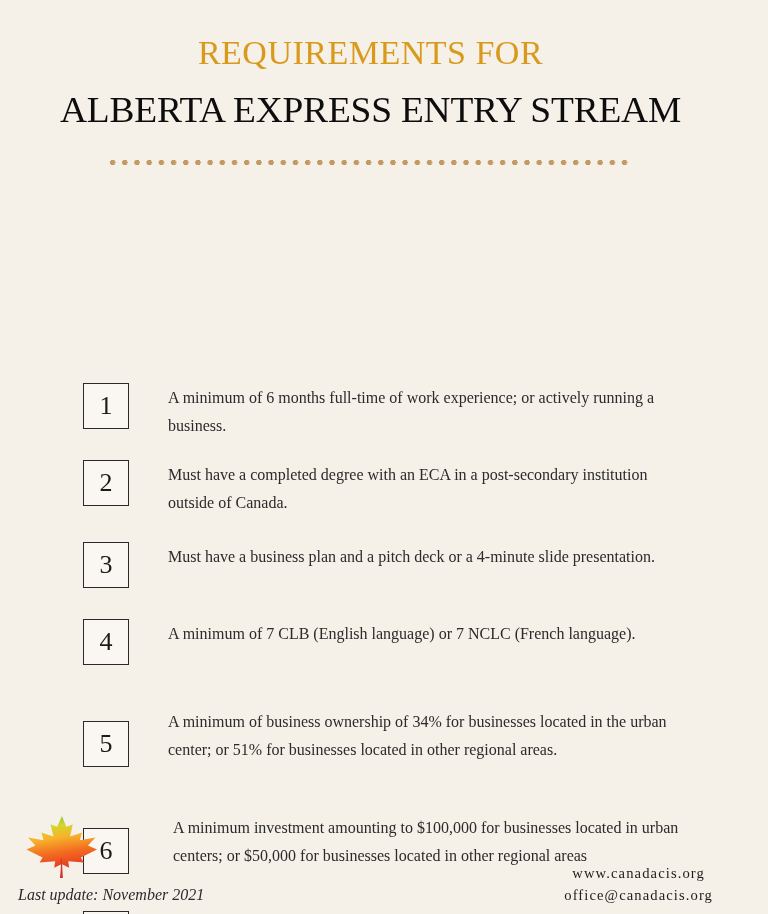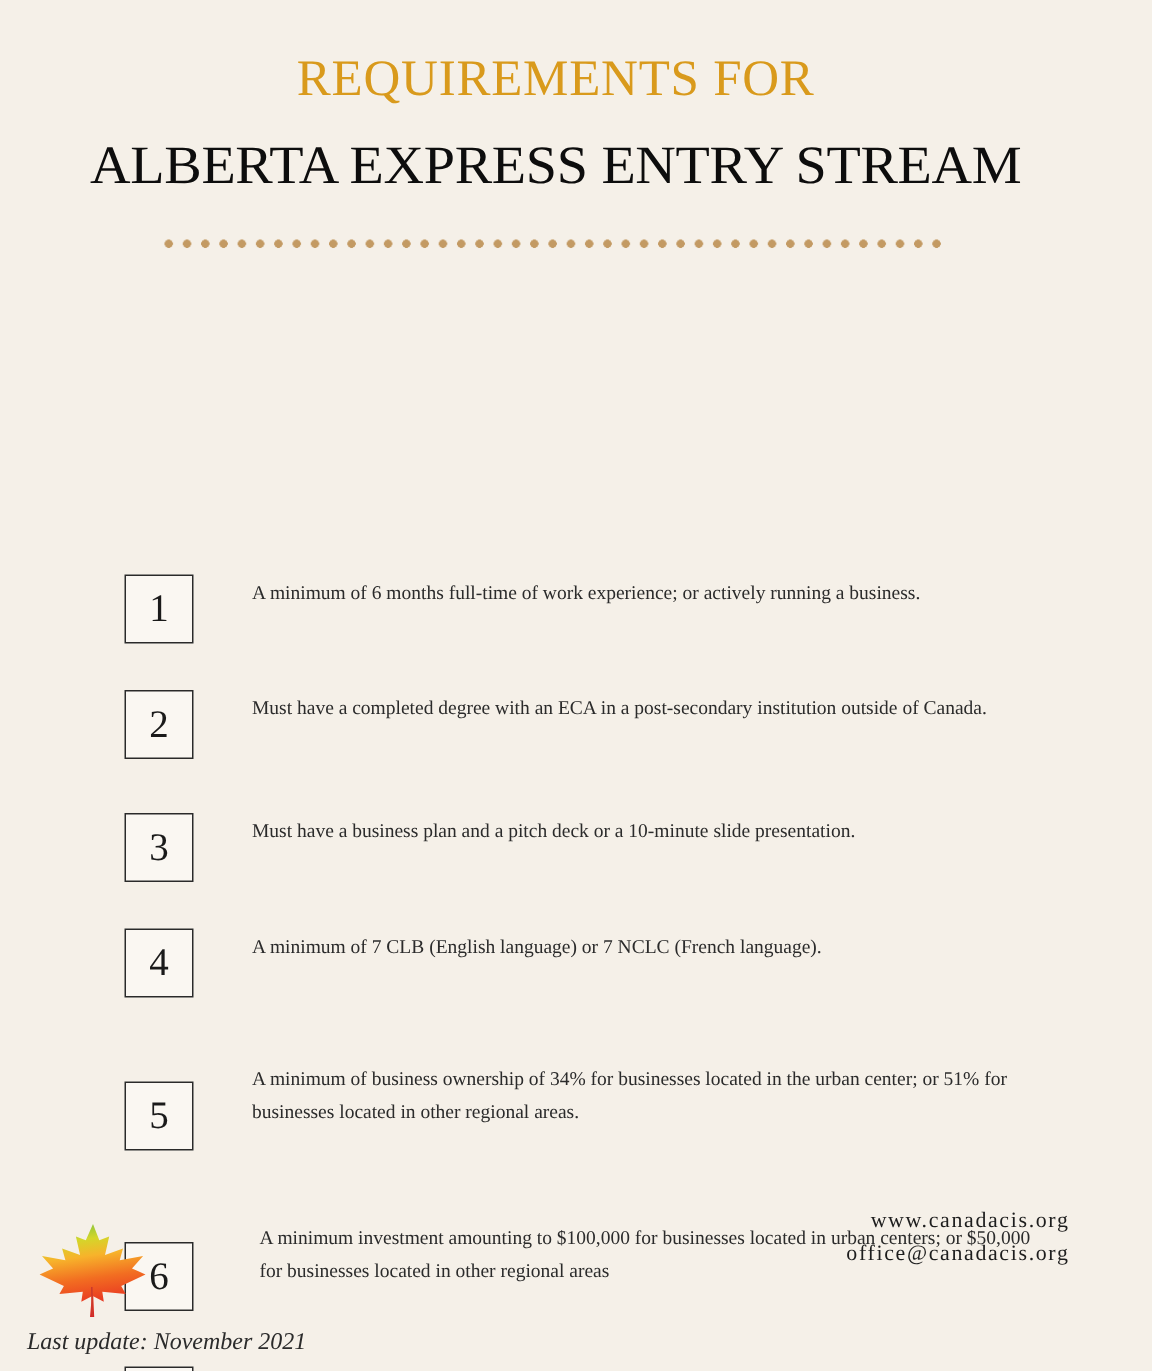--- a/index.html
+++ b/index.html
@@ -82,21 +82,21 @@
     align-items: center;
     justify-content: center;
     font-size: 26px;
     line-height: 1;
     color: #1a1a1a;
     margin-left: 83px;
     box-sizing: border-box;
   }
   .row-text {
     margin-left: 39px;
-    font-size: 13px;
+    font-size: 16px;
     line-height: 1.72;
     color: #2b2b2b;
     max-width: 520px;
     padding-top: 1px;
   }
 
   
   .footer-logo {
     position: absolute;
     left: 24px;
@@ -115,22 +115,22 @@
     left: 18px;
     top: 886px;
     font-size: 16px;
     font-style: italic;
     color: #2b2b2b;
   }
 
   .contact {
     position: absolute;
     right: 28px;
-    top: 803px;
-    text-align: right;
+    top: 862px;
+    text-align: center;
     font-size: 14.6px;
     line-height: 1.52;
     letter-spacing: 1.1px;
     color: #1d1d1d;
   }
   .contact div { white-space: nowrap; }
 </style>
 </head>
 <body>
 
@@ -149,21 +149,21 @@
       <div class="row-text">A minimum of 6 months full-time of work experience; or actively running a business.</div>
     </div>
 
     <div class="row" style="top:294px;">
       <div class="num-box">2</div>
       <div class="row-text">Must have a completed degree with an ECA in a post-secondary institution outside of Canada.</div>
     </div>
 
     <div class="row" style="top:376px;">
       <div class="num-box">3</div>
-      <div class="row-text">Must have a business plan and a pitch deck or a 10-minute slide presentation.</div>
+      <div class="row-text">Must have a business plan and a pitch deck or a 4-minute slide presentation.</div>
     </div>
 
     <div class="row" style="top:453px;">
       <div class="num-box">4</div>
       <div class="row-text">A minimum of 7 CLB (English language) or 7 NCLC (French language).</div>
     </div>
 
     <div class="row" style="top:555px;">
       <div class="num-box">5</div>
       <div class="row-text" style="margin-top:-14px; max-width:516px;">A minimum of business ownership of 34% for businesses located in the urban center; or 51% for businesses located in other regional areas.</div>

